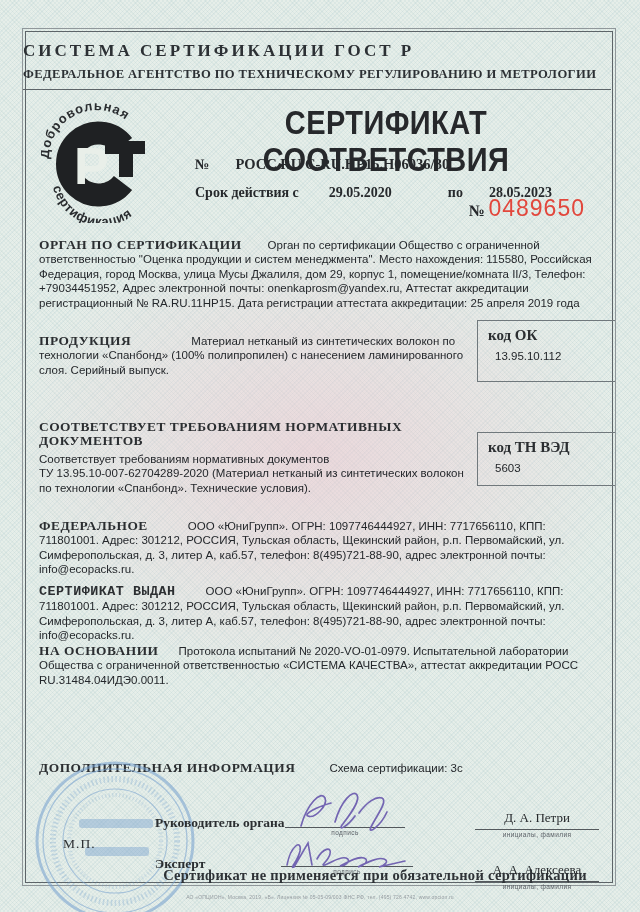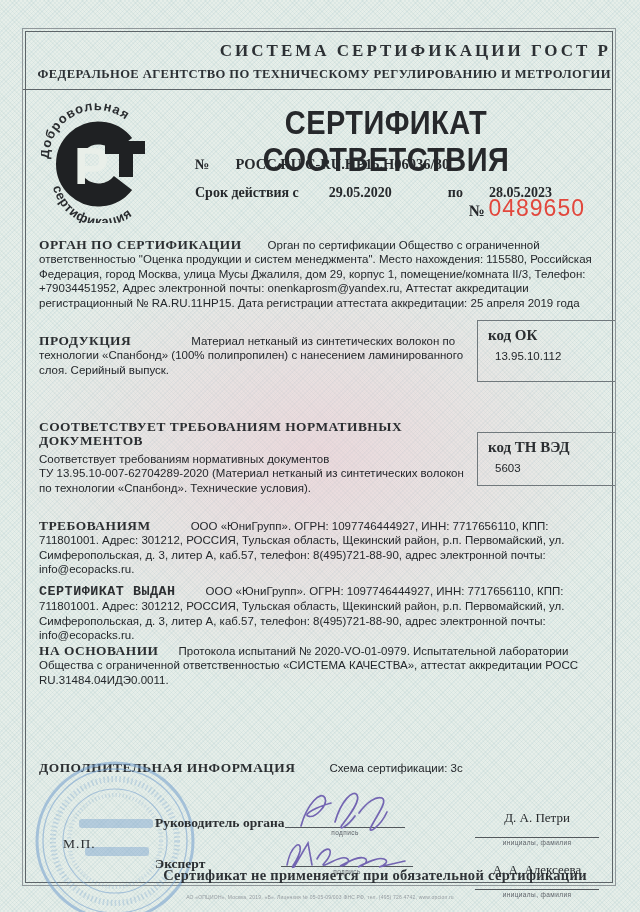--- a/index.html
+++ b/index.html
@@ -8,21 +8,21 @@
     font-family:"Liberation Sans",sans-serif;color:#23262a;
     background-color:#e6eee9;
     background-image:
       radial-gradient(ellipse 430px 330px at 49% 50%, rgba(238,198,208,0.55), rgba(238,198,208,0) 72%),
       repeating-linear-gradient(45deg, rgba(130,175,165,0.10) 0 1px, rgba(255,255,255,0) 1px 3px),
       repeating-linear-gradient(-45deg, rgba(115,165,190,0.10) 0 1px, rgba(255,255,255,0) 1px 3px);
   }
   .frame{position:absolute;left:22px;top:28px;width:592px;height:856px;border:1px solid #90979a;}
   .frame-inner{position:absolute;inset:2px;border:1px solid #5d6468;}
   .hdr{position:absolute;top:0;left:0;right:4px;height:60px;border-bottom:1px solid #5d6468;
-       text-align:right;font-family:"Liberation Serif",serif;font-weight:bold;color:#2c3034;}
+       text-align:left;font-family:"Liberation Serif",serif;font-weight:bold;color:#2c3034;}
   .hdr .l1{font-size:17px;letter-spacing:3px;padding-top:12px;}
   .hdr .l2{font-size:12.6px;letter-spacing:0.4px;padding-top:6px;}
   .doc-title{position:absolute;top:76px;left:138px;right:4px;text-align:center;
        font-size:29px;font-weight:bold;letter-spacing:0.4px;color:#26282b;transform:scaleY(1.12);transform-origin:top;}
   .logo{position:absolute;left:18px;top:72px;}
   .certnum{position:absolute;top:127px;left:172px;font-family:"Liberation Serif",serif;font-weight:bold;font-size:14.5px;color:#26292c;}
   .certnum .nosign{margin-right:26px;}
   .validity{position:absolute;top:156px;left:172px;font-family:"Liberation Serif",serif;font-weight:bold;font-size:14px;color:#26292c;}
   .validity .d1{margin-left:30px;}
   .validity .po{margin-left:56px;}
@@ -37,21 +37,21 @@
   .headline{display:block;margin-bottom:3px;}
   .codebox{position:absolute;left:454px;right:0;border:1px solid #70787c;border-right:none;padding:6px 4px 4px 10px;}
   .codebox .cl{font-family:"Liberation Serif",serif;font-weight:bold;font-size:15px;color:#2b2e31;}
   .codebox .cv{font-size:11.5px;margin-top:6px;padding-left:7px;}
   .mp{position:absolute;left:40px;top:807px;font-family:"Liberation Serif",serif;font-size:13.5px;letter-spacing:1px;color:#2b2e31;}
   .stamp{position:absolute;left:4px;top:722px;pointer-events:none;}
   .role{position:absolute;left:132px;font-family:"Liberation Serif",serif;font-weight:bold;font-size:13.5px;color:#2b2e31;}
   .slot{position:absolute;width:120px;text-align:center;}
   .slot .line{border-bottom:1px solid #53585c;}
   .slot .cap{font-size:6.5px;color:#5d6268;letter-spacing:0.4px;margin-top:1px;}
-  .slot .name{font-family:"Liberation Serif",serif;font-size:13px;color:#26292c;padding-bottom:11px;border-bottom:1px solid #53585c;}
+  .slot .name{font-family:"Liberation Serif",serif;font-size:13px;color:#26292c;padding-bottom:3px;border-bottom:1px solid #53585c;}
   .sigsvg{display:block;margin:0 auto -9px auto;}
   .disclaimer{position:absolute;left:118px;right:6px;top:838px;text-align:center;
        font-family:"Liberation Serif",serif;font-weight:bold;font-size:14.5px;letter-spacing:0.3px;color:#2e3236;}
   .imprint{position:absolute;top:894px;left:0;right:0;text-align:center;font-size:5px;color:#959ba0;letter-spacing:0.2px;}
 </style>
 </head>
 <body>
 
 <div class="frame">
   <div class="frame-inner"></div>
@@ -113,21 +113,21 @@
   <div class="section" style="top:376px;width:438px;right:auto;">
     <span class="seclabel headline">СООТВЕТСТВУЕТ ТРЕБОВАНИЯМ НОРМАТИВНЫХ ДОКУМЕНТОВ</span><span>Соответствует требованиям нормативных документов
 ТУ 13.95.10-007-62704289-2020 (Материал нетканый из синтетических волокон по технологии «Спанбонд». Технические условия).</span>
   </div>
   <div class="codebox" style="top:403px;height:42px;">
     <div class="cl">код ТН ВЭД</div>
     <div class="cv">5603</div>
   </div>
 
   <div class="section" style="top:475px;">
-    <span class="seclabel gap40">ТРЕБОВАНИЯМ</span><span>ООО «ЮниГрупп». ОГРН: 1097746444927, ИНН: 7717656110, КПП: 711801001. Адрес: 301212, РОССИЯ, Тульская область, Щекинский район, р.п. Первомайский, ул. Симферопольская, д. 3, литер А, каб.57, телефон: 8(495)721-88-90, адрес электронной почты: info@ecopacks.ru.</span>
+    <span class="seclabel gap40">ФЕДЕРАЛЬНОЕ</span><span>ООО «ЮниГрупп». ОГРН: 1097746444927, ИНН: 7717656110, КПП: 711801001. Адрес: 301212, РОССИЯ, Тульская область, Щекинский район, р.п. Первомайский, ул. Симферопольская, д. 3, литер А, каб.57, телефон: 8(495)721-88-90, адрес электронной почты: info@ecopacks.ru.</span>
   </div>
 
   <div class="section" style="top:540px;">
     <span class="seclabel gap30">СЕРТИФИКАТ ВЫДАН</span><span>ООО «ЮниГрупп». ОГРН: 1097746444927, ИНН: 7717656110, КПП: 711801001. Адрес: 301212, РОССИЯ, Тульская область, Щекинский район, р.п. Первомайский, ул. Симферопольская, д. 3, литер А, каб.57, телефон: 8(495)721-88-90, адрес электронной почты: info@ecopacks.ru.</span>
   </div>
 
   <div class="section" style="top:600px;">
     <span class="seclabel gap20">НА ОСНОВАНИИ</span><span>Протокола испытаний № 2020-VO-01-0979. Испытательной лаборатории Общества с ограниченной ответственностью «СИСТЕМА КАЧЕСТВА», аттестат аккредитации РОСС RU.31484.04ИДЭ0.0011.</span>
   </div>
 

